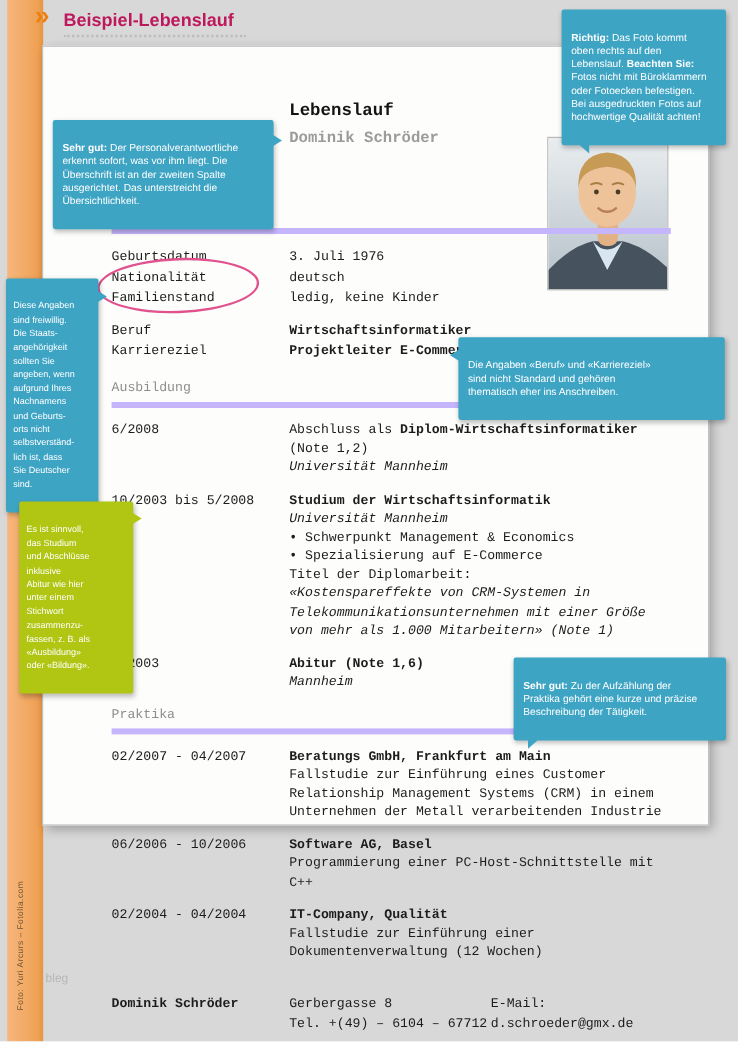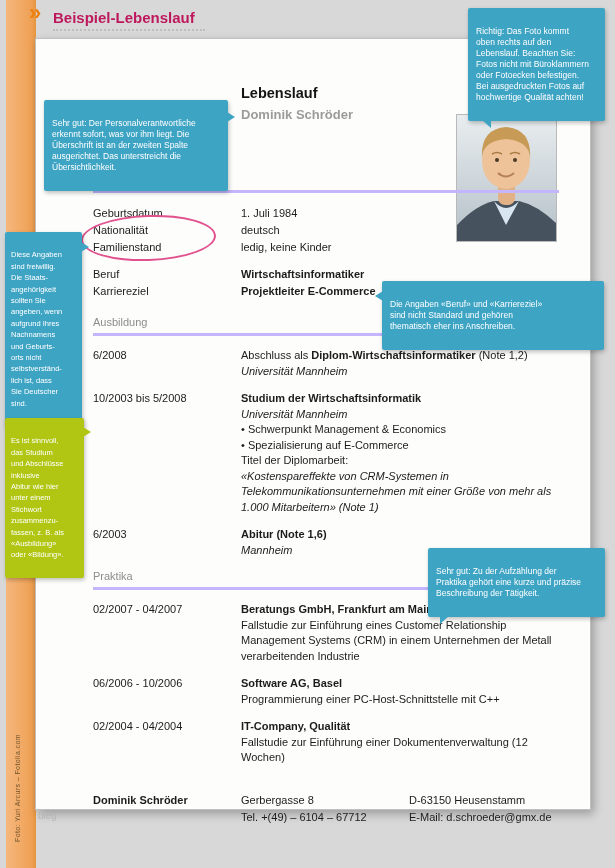--- a/index.html
+++ b/index.html
@@ -14,33 +14,33 @@
   .photo-credit { position:absolute; left:14px; bottom:26px; writing-mode:vertical-rl;
            transform:rotate(180deg); font-size:7px; color:#6f5430; letter-spacing:.4px; z-index:2; }
   .watermark { position:absolute; left:38px; top:810px; font-size:10px; color:#b6b6b6; z-index:2; }
 
   
   .hdr-chevron { position:absolute; left:29px; top:0; font-size:22px; font-weight:bold; color:#ee7f0e; z-index:6; }
   .hdr-title { position:absolute; left:53px; top:9px; font-size:15px; font-weight:bold; color:#be185d; z-index:6; }
   .hdr-rule { position:absolute; left:53px; top:29px; width:152px; height:0; border-bottom:2px dotted #bdbdbd; z-index:6; }
 
   
-  .page { position:absolute; left:35px; top:38px; width:556px; height:772px;
-          background:#fdfdfb; border:1px solid #c0c0c0; box-shadow:3px 4px 9px rgba(0,0,0,.28); z-index:1; }
+  .page { position:absolute; left:35px; top:38px; width:556px; height:650px;
+          background:#fdfdfb; border:1px solid #c0c0c0; box-shadow:3px 4px 9px rgba(0,0,0,.28); z-index:1;font-family:Liberation Mono, monospace; }
   .page-content { position:absolute; left:57px; right:31px; top:0; bottom:0;
           padding-top:46px; font-size:11px; line-height:15.5px; color:#1c1c1c; }
 
   .resume-title-block { margin-left:148px; }
   .resume-title { font-size:14.5px; font-weight:bold; color:#141414; line-height:17px; }
   .resume-name { margin-top:5px; font-size:13px; font-weight:bold; color:#9b9b9b; line-height:16px; }
 
   .photo { position:absolute; left:420px; top:75px; width:101px; height:128px; border:1px solid #b9b9b9; }
   .photo svg { display:block; }
 
-  .section-heading { color:#8d8d8d; font-size:11px; padding-bottom:5px; border-bottom:3px solid #c4b5fd; line-height:12px; }
+  .section-heading { color:#8d8d8d; font-size:11px; padding-bottom:5px; border-bottom:5px solid #c4b5fd; line-height:12px; }
   .sh-personal { margin-top:50px; }
   .sh-education { margin-top:16px; }
   .sh-internships { margin-top:0; }
 
   .rows { margin-top:12px; }
   .rows2 { margin-top:10px; }
   .row { display:flex; line-height:17px; }
   .row-label { width:148px; flex:none; }
   .row-value { flex:1; }
 
@@ -57,35 +57,35 @@
 
   .footer-row { display:flex; margin-top:26px; line-height:17px; }
   .fcol1 { width:148px; flex:none; font-weight:bold; }
   .fcol2 { width:168px; flex:none; }
   .fcol3 { flex:1; }
 
   
   .callout { position:absolute; background:#3ea4c4; color:#fff; font-size:8.5px; line-height:11px;
           padding:7px 8px; border-radius:2px; white-space:pre-line; z-index:10;
           box-shadow:1px 2px 4px rgba(0,0,0,.25); }
-  .callout .lead { font-weight:normal; }
+  .callout .lead { font-weight:bold; }
   .callout.green { background:#b0c613; }
   .callout.narrow { font-size:7.5px; line-height:11.4px; padding:6px 6px; }
   .tri { position:absolute; width:0; height:0; }
 
   #co-photo { left:468px; top:8px; width:137px; }
   #co-photo .tri { left:14px; bottom:-7px; border-left:9px solid transparent; border-top:8px solid #3ea4c4; }
 
   #co-heading { left:44px; top:100px; width:184px; }
   #co-heading .tri { right:-7px; top:12px; border-top:5px solid transparent; border-bottom:5px solid transparent; border-left:8px solid #3ea4c4; }
 
   #co-voluntary { left:5px; top:232px; width:77px; }
   #co-voluntary .tri { right:-7px; top:10px; border-top:5px solid transparent; border-bottom:5px solid transparent; border-left:8px solid #3ea4c4; }
 
-  #co-grouping { left:5px; top:418px; width:79px; }
+  #co-grouping { left:16px; top:418px; width:95px; }
   #co-grouping .tri { right:-7px; top:9px; border-top:5px solid transparent; border-bottom:5px solid transparent; border-left:8px solid #b0c613; }
 
   #co-career { left:382px; top:281px; width:222px; }
   #co-career .tri { left:-7px; top:10px; border-top:5px solid transparent; border-bottom:5px solid transparent; border-right:8px solid #3ea4c4; }
 
   #co-internship { left:428px; top:548px; width:177px; }
   #co-internship .tri { left:12px; bottom:-7px; border-right:9px solid transparent; border-top:8px solid #3ea4c4; }
 </style>
 </head>
 <body>
@@ -131,21 +131,21 @@
       <div class="resume-title-block">
         <div class="resume-title">Lebenslauf</div>
         <div class="resume-name">Dominik Schröder</div>
       </div>
 
       <div class="section-heading sh-personal">Persönliche Angaben</div>
 
       <div class="rows">
         <div class="row">
           <div class="row-label">Geburtsdatum</div>
-          <div class="row-value">1. Juli 1984</div>
+          <div class="row-value">3. Juli 1976</div>
         </div>
         <div class="row">
           <div class="row-label">Nationalität</div>
           <div class="row-value">deutsch</div>
         </div>
         <div class="row">
           <div class="row-label">Familienstand</div>
           <div class="row-value">ledig, keine Kinder</div>
         </div>
       </div>
@@ -225,21 +225,20 @@
 
       </div>
 
       <div class="footer-row">
         <div class="fcol1">Dominik Schröder</div>
         <div class="fcol2">
           <div>Gerbergasse 8</div>
           <div>Tel. +(49) – 6104 – 67712</div>
         </div>
         <div class="fcol3">
-          <div>D-63150 Heusenstamm</div>
           <div>E-Mail: d.schroeder@gmx.de</div>
         </div>
       </div>
 
     </div>
   </div>
 
   <div class="callout" id="co-photo">
     <span class="lead">Richtig:</span><span> Das Foto kommt
 oben rechts auf den

